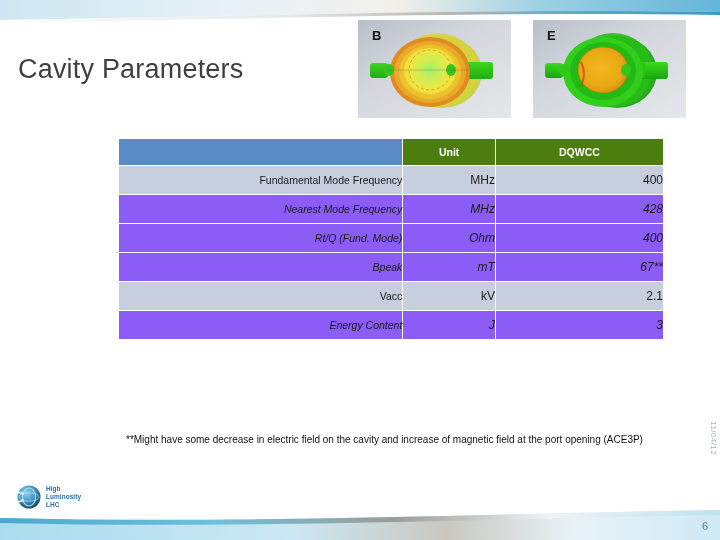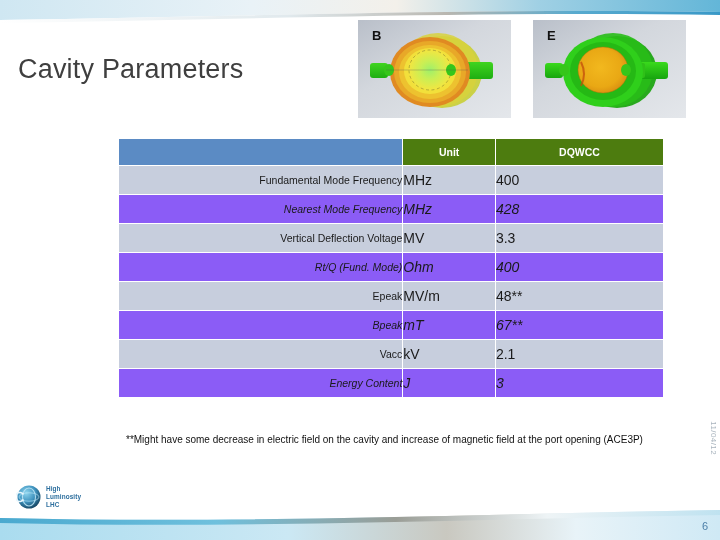--- a/index.html
+++ b/index.html
@@ -87,23 +87,23 @@
     height: 26px;
   }
   th.col-name { background: #5b8bc4; }
   .cell-name {
     text-align: right;
     padding-left: 9px;
     color: #1a1a1a;
     font-size: 10.5px;
   }
   .cell-val {
-    text-align: left;
+    text-align: right;
     color: #1a1a1a;
-    font-size: 14px;
+    font-size: 12px;
   }
   tr.band-dark td { background: #c7cedd; }
   tr.band-light td { background: #8b5cf6; font-style: italic; }
 
   col.c-name { width: 285px; }
   col.c-unit { width: 92px; }
   col.c-val  { width: 168px; }
 
   
   .footnote {
@@ -294,34 +294,24 @@
     <tr class="band-dark">
       <td class="cell-name">Fundamental Mode Frequency</td>
       <td class="cell-val">MHz</td>
       <td class="cell-val">400</td>
     </tr>
     <tr class="band-light">
       <td class="cell-name">Nearest Mode Frequency</td>
       <td class="cell-val">MHz</td>
       <td class="cell-val">428</td>
     </tr>
-    <tr class="band-dark">
-      <td class="cell-name">Vertical Deflection Voltage</td>
-      <td class="cell-val">MV</td>
-      <td class="cell-val">3.3</td>
-    </tr>
     <tr class="band-light">
       <td class="cell-name">Rt/Q (Fund. Mode)</td>
       <td class="cell-val">Ohm</td>
       <td class="cell-val">400</td>
-    </tr>
-    <tr class="band-dark">
-      <td class="cell-name">Epeak</td>
-      <td class="cell-val">MV/m</td>
-      <td class="cell-val">48**</td>
     </tr>
     <tr class="band-light">
       <td class="cell-name">Bpeak</td>
       <td class="cell-val">mT</td>
       <td class="cell-val">67**</td>
     </tr>
     <tr class="band-dark">
       <td class="cell-name">Vacc</td>
       <td class="cell-val">kV</td>
       <td class="cell-val">2.1</td>

